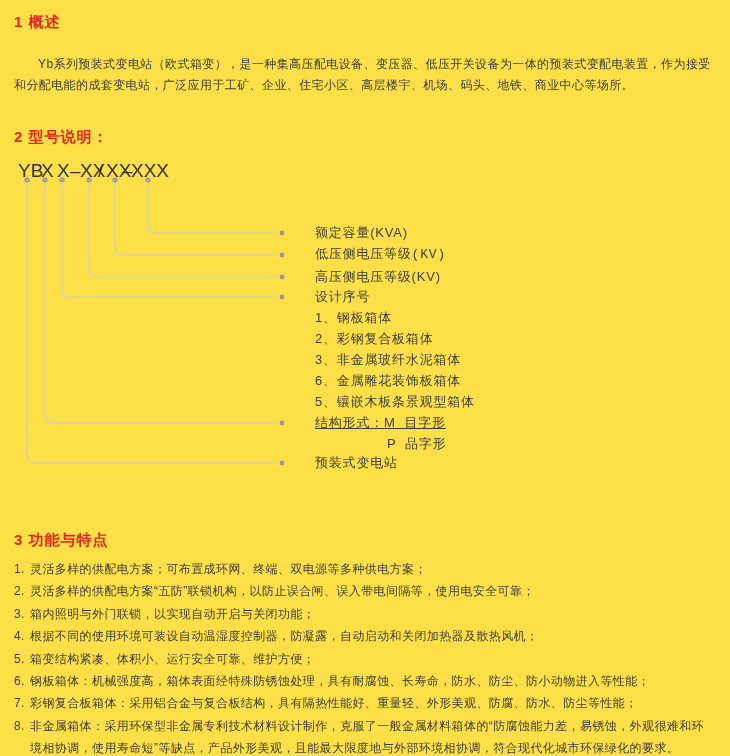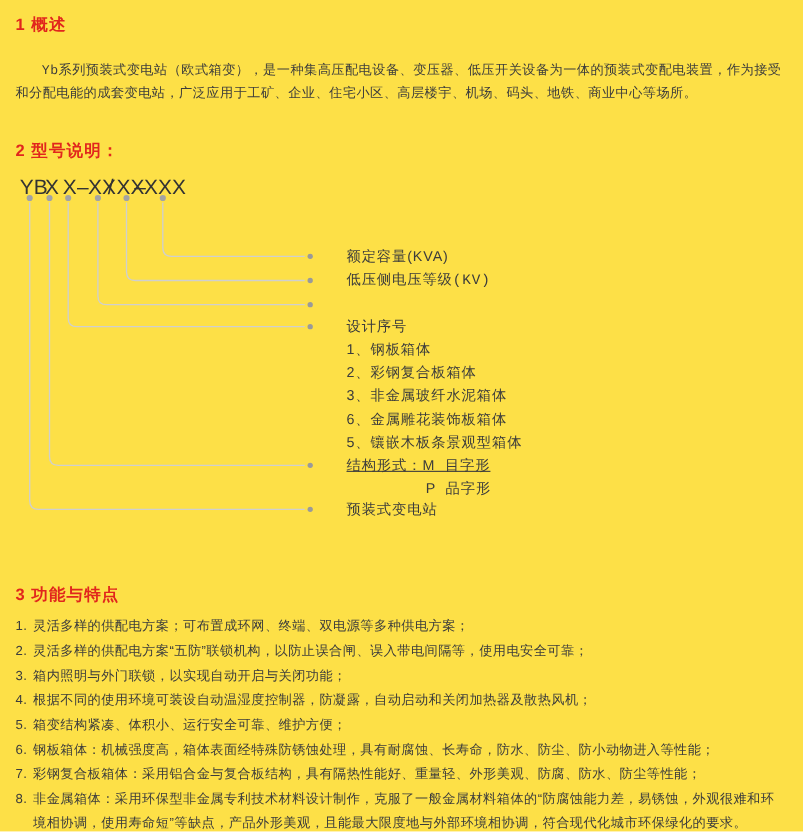--- a/index.html
+++ b/index.html
@@ -27,21 +27,20 @@
   .para {
     position:absolute;
     left:14px; top:54px;
     width:702px;
     margin:0;
     font-size:12px;
     letter-spacing:0.4px;
     line-height:21px;
     text-indent:2em;
     color:#3c3c3c;
-    font-family:Liberation Mono, monospace;
   }
 
   
   .diagram { position:absolute; left:0; top:155px; width:730px; height:325px; }
   .cs {
     position:absolute; top:5px;
     font-size:19px; color:#333333;
     white-space:pre;
   }
   .cs0{left:18px;} .cs1{left:41px;} .cs2{left:57px;} .cs3{left:70px;}
@@ -122,20 +121,21 @@
       <circle cx="282" cy="78" r="2.4" fill="#9a9a9a"></circle>
       <circle cx="282" cy="100" r="2.4" fill="#9a9a9a"></circle>
       <circle cx="282" cy="122" r="2.4" fill="#9a9a9a"></circle>
       <circle cx="282" cy="142" r="2.4" fill="#9a9a9a"></circle>
       <circle cx="282" cy="268" r="2.4" fill="#9a9a9a"></circle>
       <circle cx="282" cy="308" r="2.4" fill="#9a9a9a"></circle>
     </svg>
 
     <span class="ll ll0">额定容量(KVA)</span>
     <span class="ll ll1">低压侧电压等级(KV)</span>
+    <span class="ll ll2">高压侧电压等级(KV)</span>
     <span class="ll ll3">设计序号</span>
 
     <span class="opt opt0">1、钢板箱体</span>
     <span class="opt opt1">2、彩钢复合板箱体</span>
     <span class="opt opt2">3、非金属玻纤水泥箱体</span>
     <span class="opt opt3">6、金属雕花装饰板箱体</span>
     <span class="opt opt4">5、镶嵌木板条景观型箱体</span>
 
     <span class="ll ll4">结构形式：M  目字形</span>
     <span class="ll llp">P  品字形</span>

